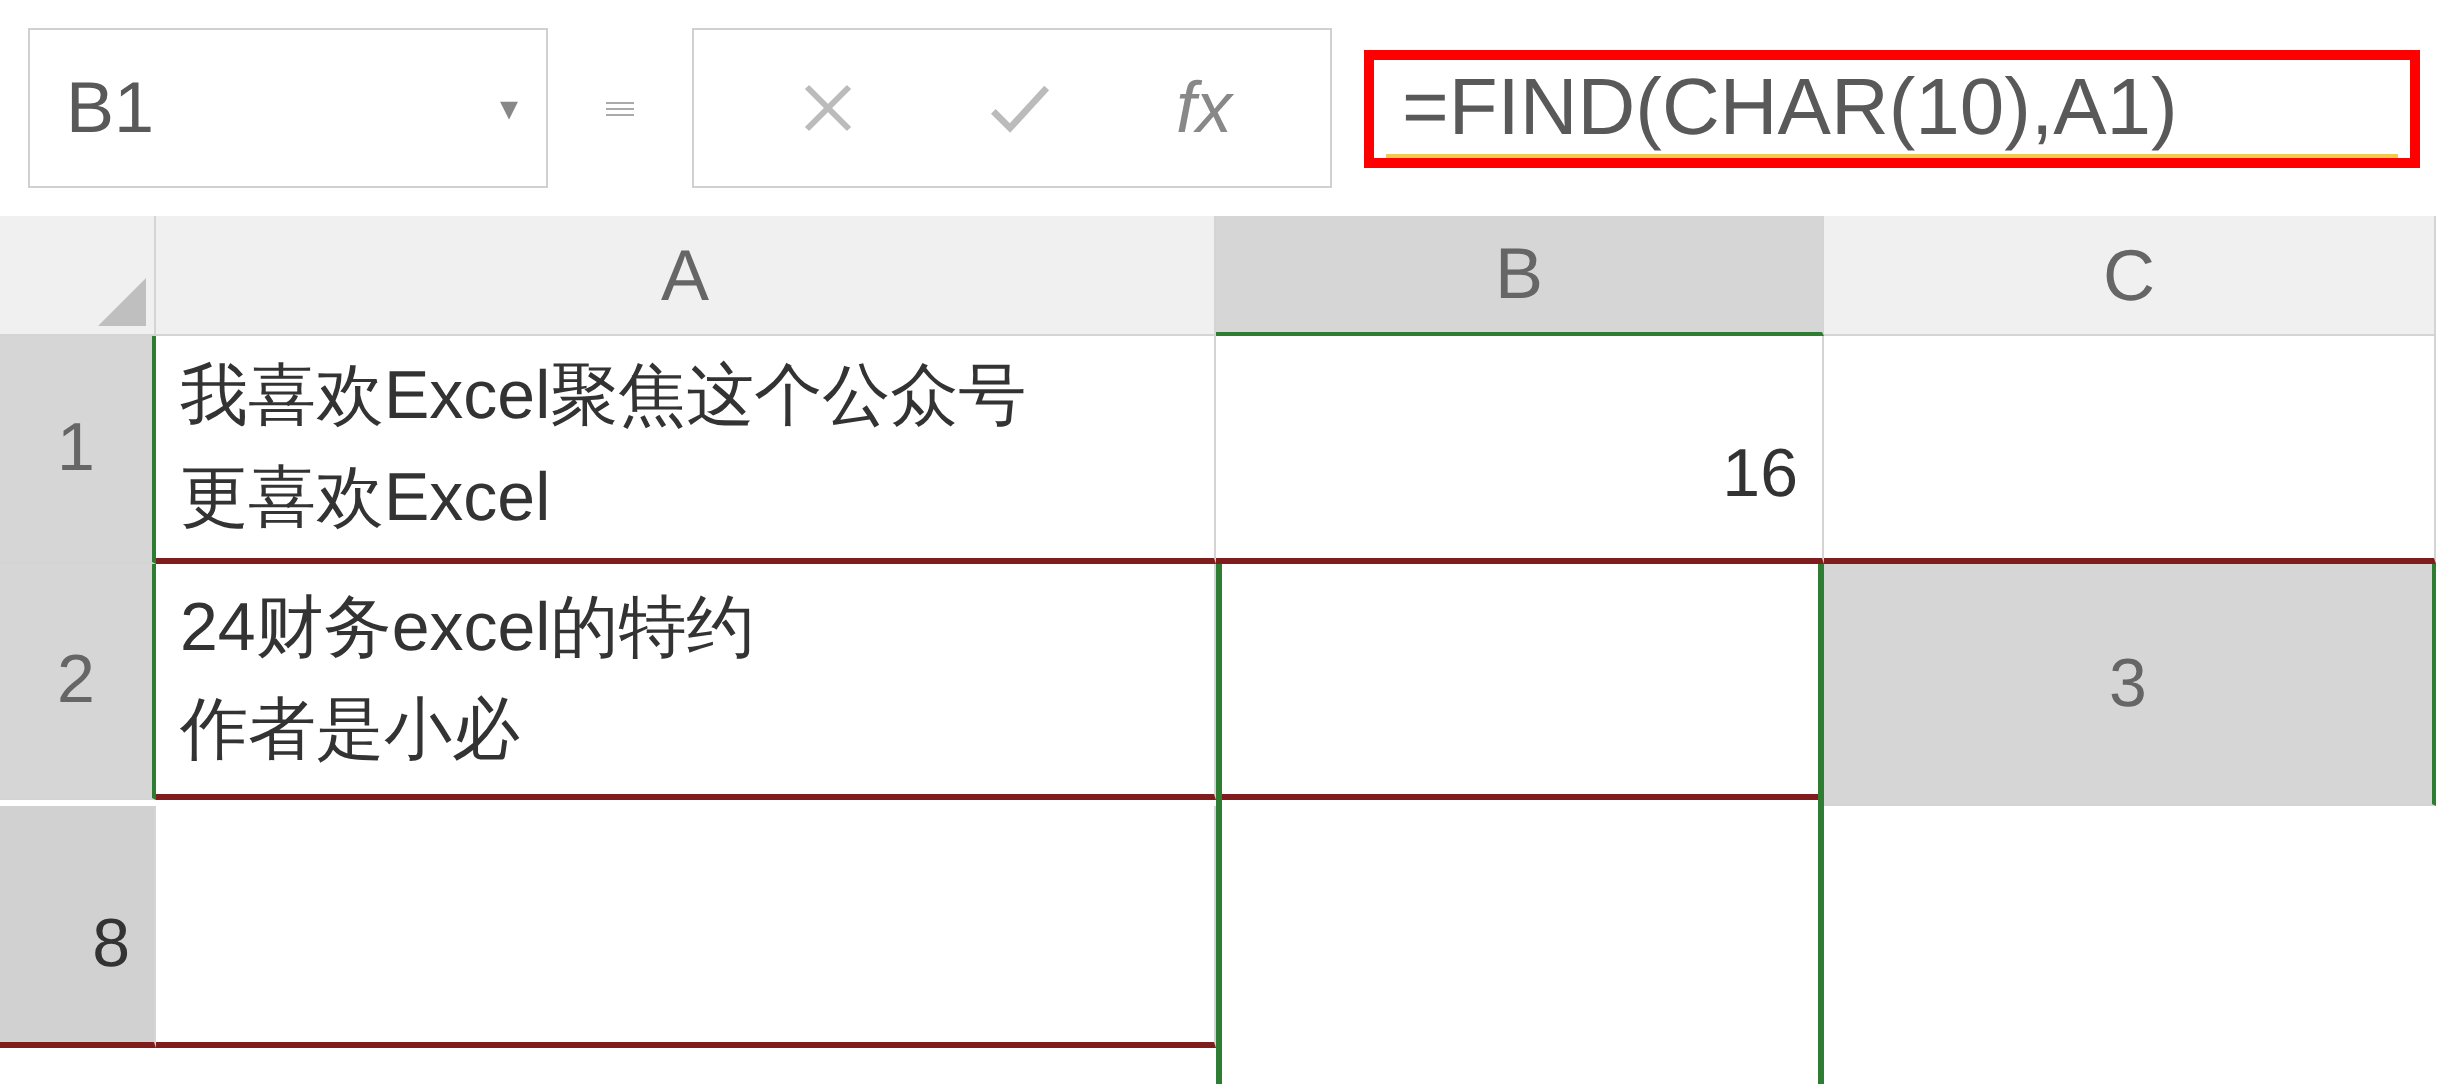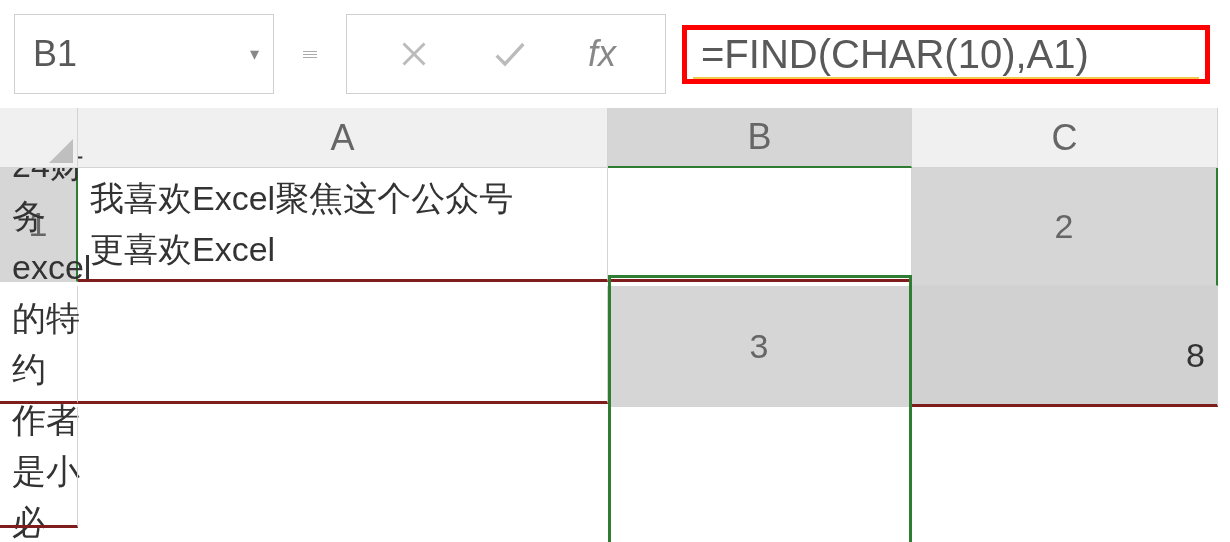--- a/index.html
+++ b/index.html
@@ -228,20 +228,21 @@
 <div class="grid-wrapper">
   <div class="grid-container">
     <div class="corner-cell"></div>
     <div class="col-header">A</div>
     <div class="col-header active">B</div>
     <div class="col-header">C</div>
 
     <div class="row-header active row-1-h">1</div>
     <div class="cell text row-1-h">我喜欢Excel聚焦这个公众号
 更喜欢Excel</div>
+    <div class="cell number selected row-1-h">16</div>
     <div class="cell row-1-h"></div>
 
     <div class="row-header active row-2-h">2</div>
     <div class="cell text row-2-h">24财务excel的特约
 作者是小必</div>
     <div class="cell row-2-h"></div>
 
     <div class="row-header active row-3-h">3</div>
     <div class="cell number in-range row-3-h">8</div>
     <div class="cell row-3-h"></div>

